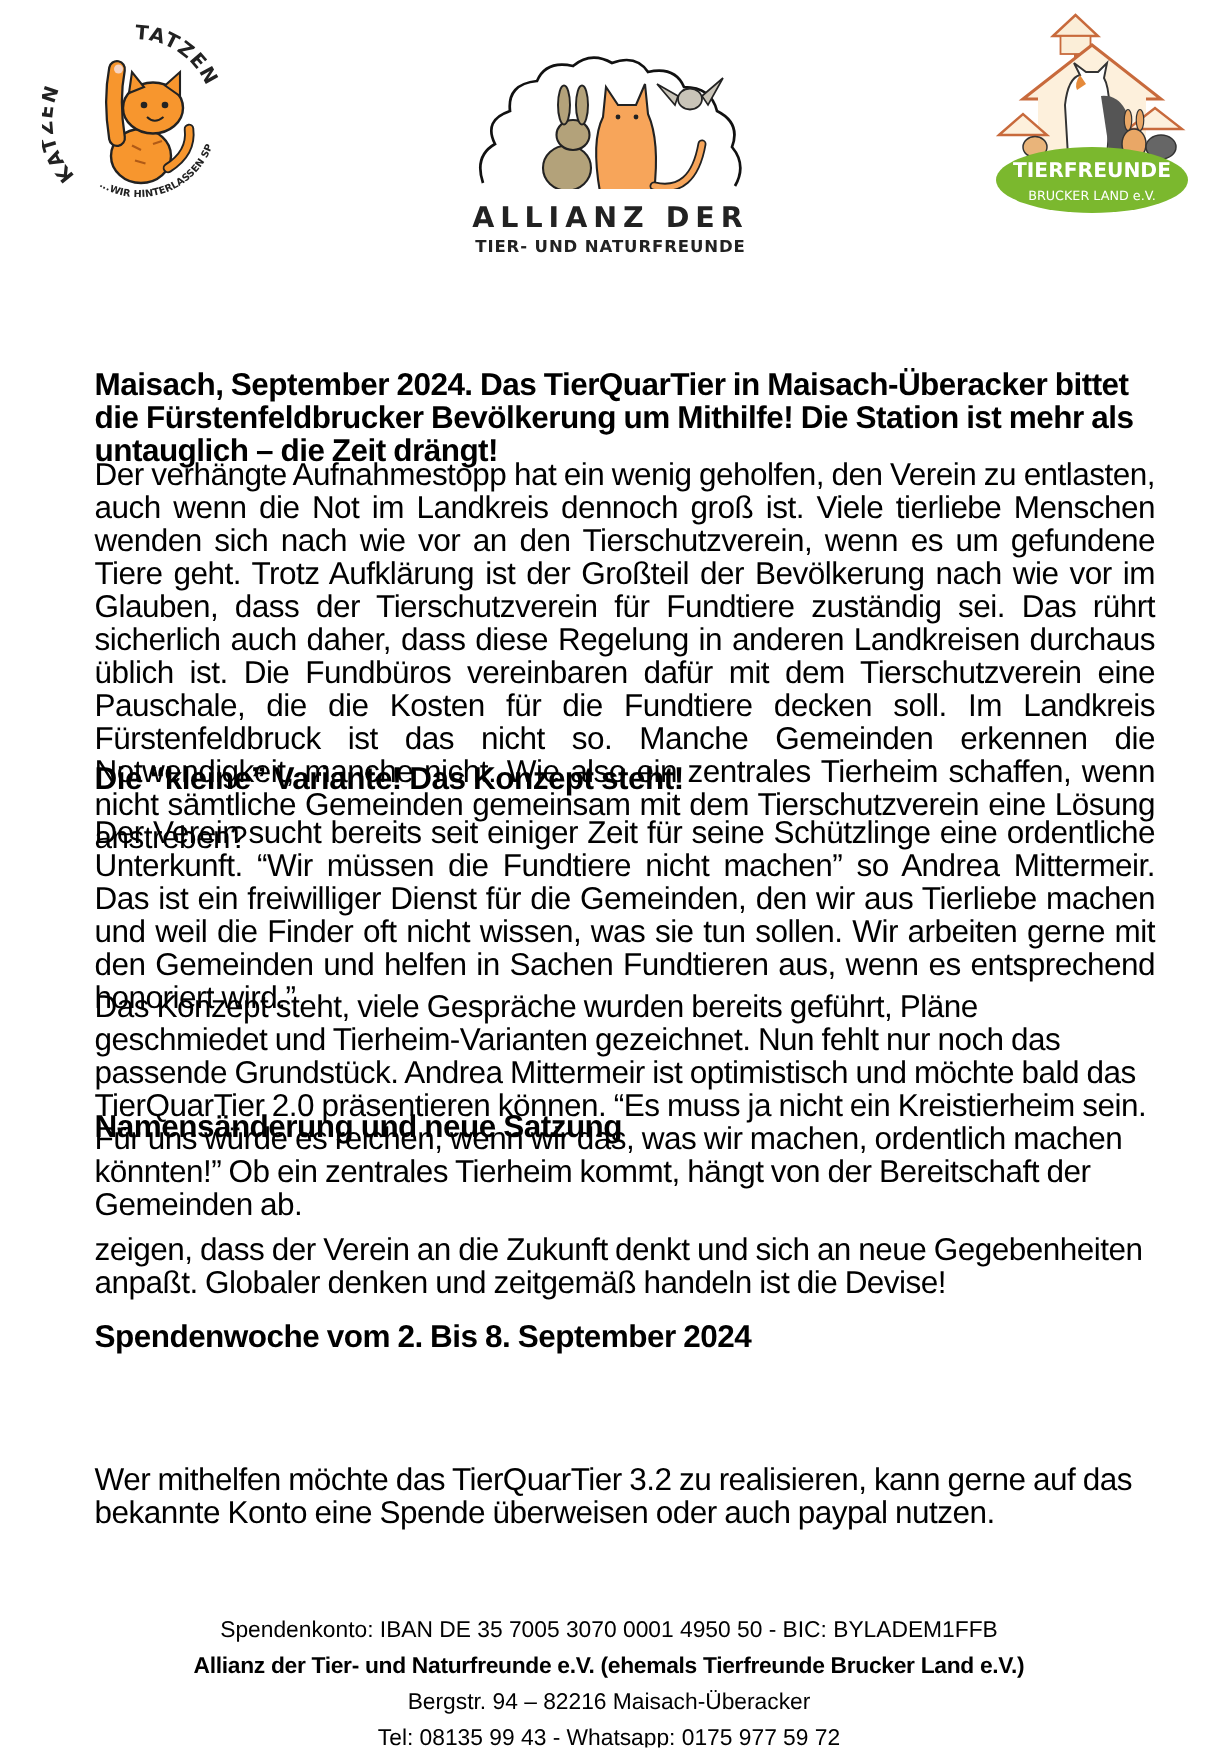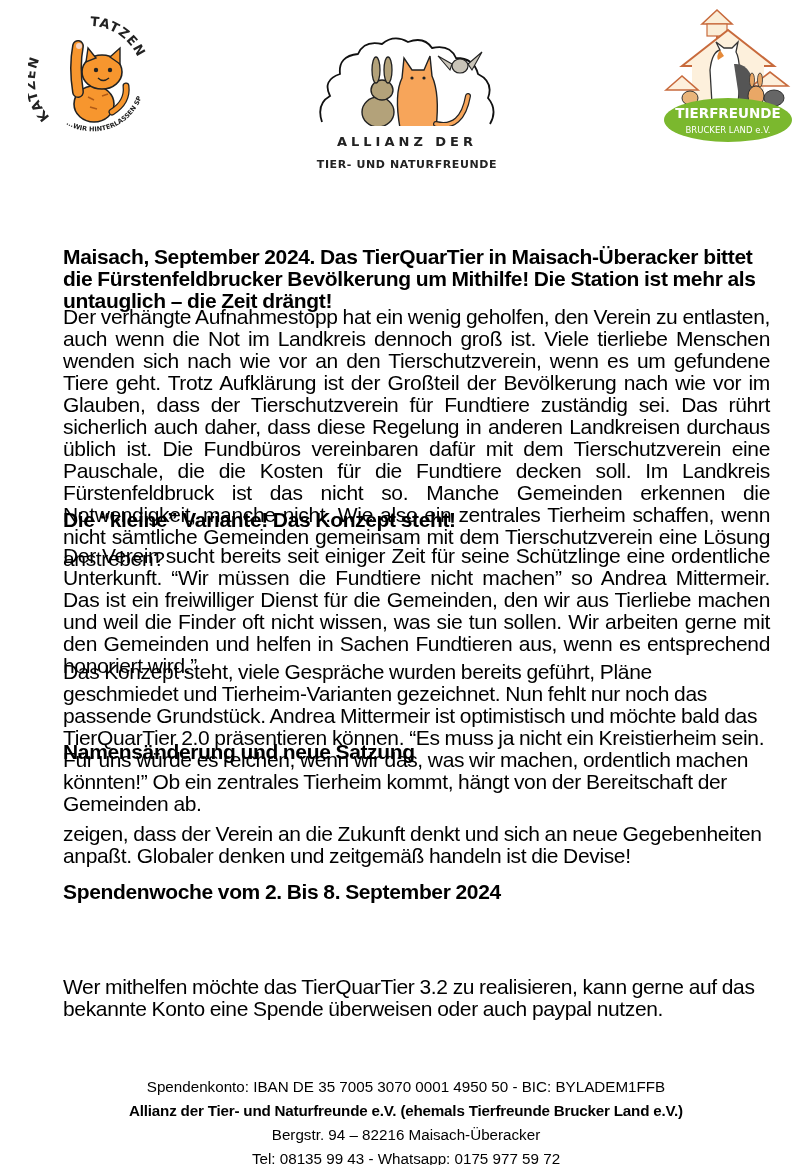--- a/index.html
+++ b/index.html
@@ -7,21 +7,21 @@
          font-family:"Liberation Sans", sans-serif; color:#000; }
   .page { position:absolute; left:0; top:0; width:812px; height:1165px; }
 
   
   .logo { position:absolute; }
   .logo-left { left:28px; top:12px; width:120px; height:128px; }
   .logo-center { left:312px; top:34px; width:190px; height:170px; }
   .logo-right { left:662px; top:4px; width:130px; height:140px; }
   .center-title { position:absolute; left:0; width:190px; text-align:center;
                   font-family:"DejaVu Sans", sans-serif; color:#222; }
-  .center-title.t1 { top:100px; font-size:13px; font-weight:bold; letter-spacing:4px; }
+  .center-title.t1 { top:100px; font-size:19px; font-weight:bold; letter-spacing:4px; }
   .center-title.t2 { top:124px; font-size:11px; font-weight:bold; letter-spacing:0.6px; }
 
   
   .text { position:absolute; left:63px; width:707px; font-size:21px; line-height:22px; }
   .justify { text-align:justify; text-align-last:left; }
   .bold { font-weight:bold; }
   .cond { letter-spacing:-0.35px; word-spacing:-0.5px; }
 
   .footer { position:absolute; left:0; width:812px; text-align:center; font-size:15.2px; line-height:24.5px;margin-top:40px; }
   .footer a { color:#0b3ef0; text-decoration:underline; }

